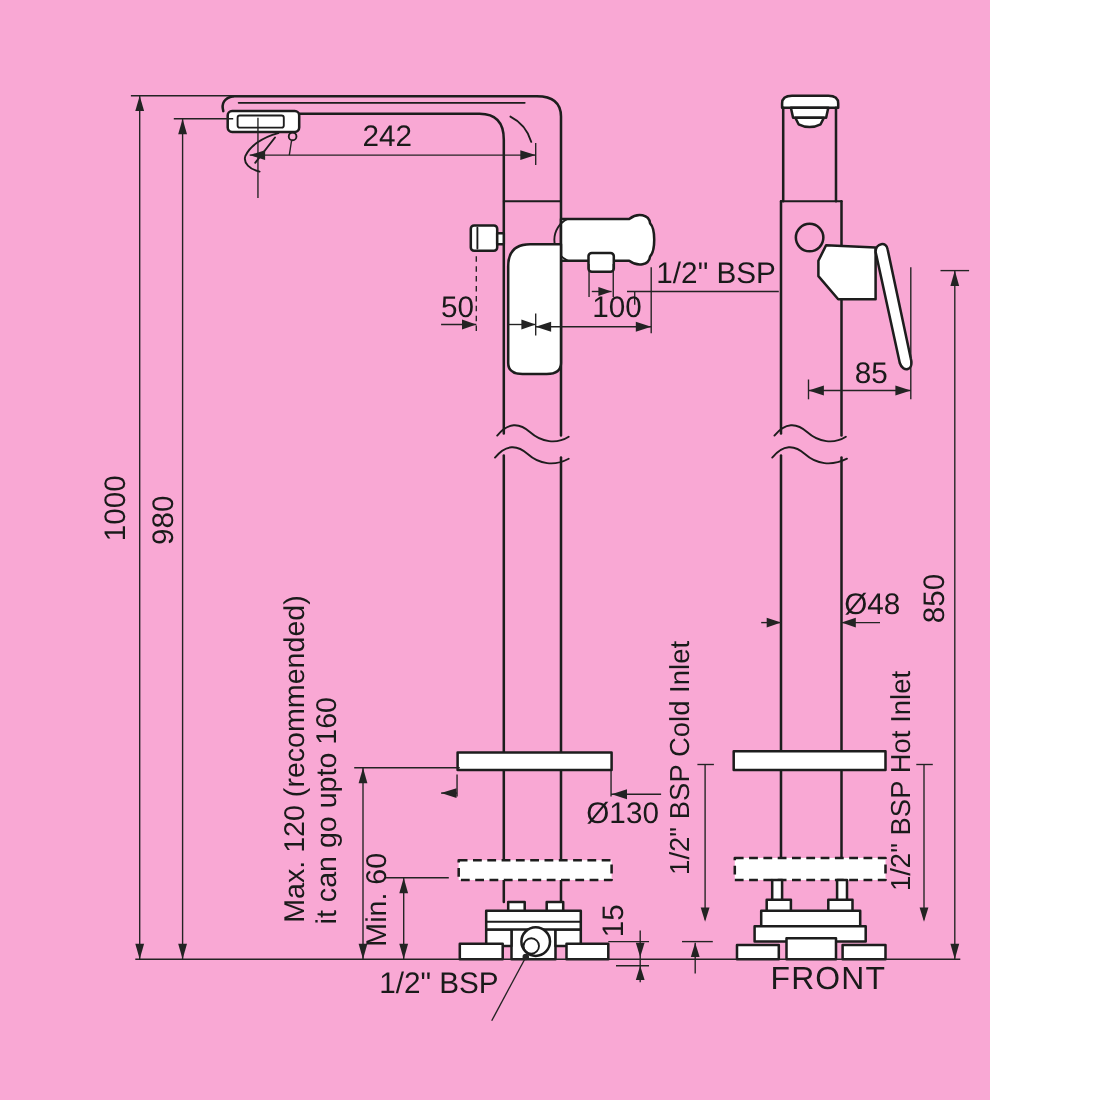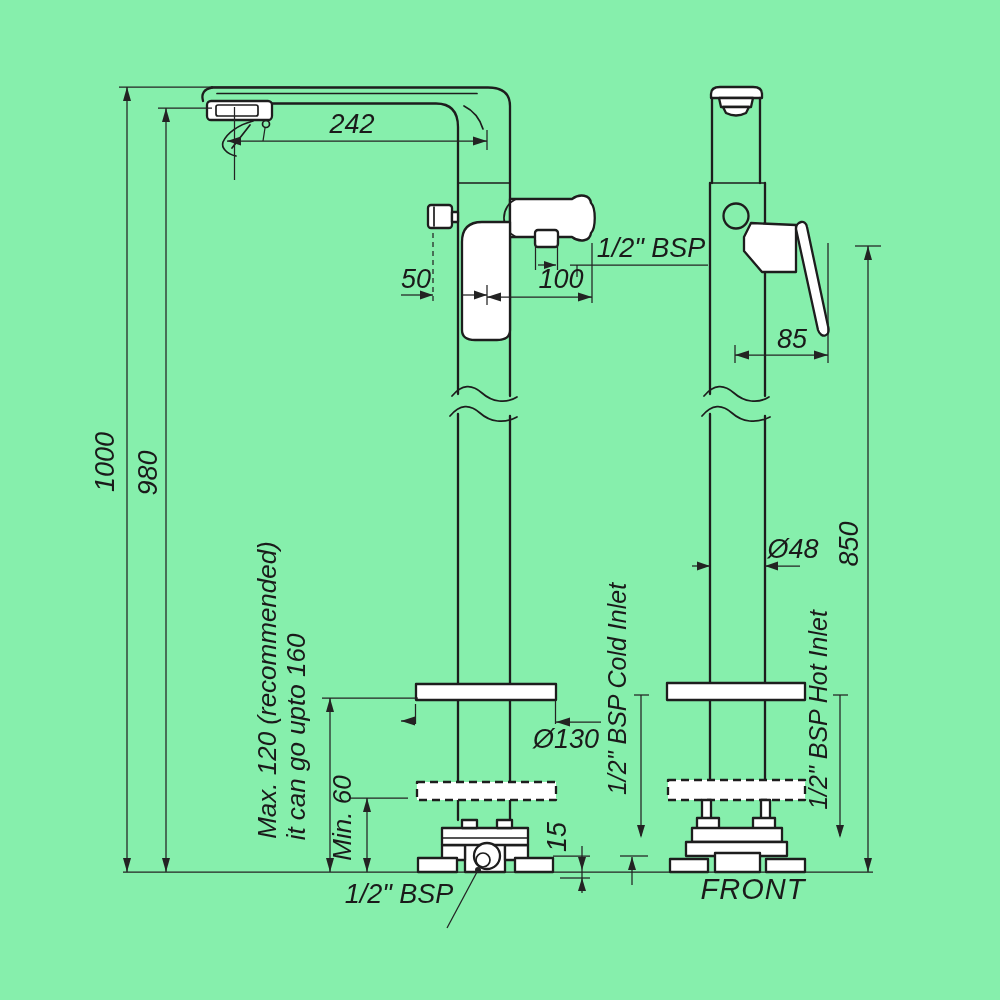--- a/index.html
+++ b/index.html
@@ -1,16 +1,16 @@
 <!DOCTYPE html>
 <html><head>
 <meta charset="utf-8">
 <style>
   html,body{margin:0;padding:0;background:#ffffff;}
-  .stage{width:1000px;height:1000px;position:relative;background:#86efac;overflow:hidden;font-style:italic;}
+  .stage{width:900px;height:1000px;position:relative;background:#f9a8d4;overflow:hidden;}
   svg{display:block;}
   .obj{stroke:#1d1d1d;stroke-width:2.3;fill:none;stroke-linecap:round;stroke-linejoin:round;}
   .objf{stroke:#1d1d1d;stroke-width:2.3;fill:#ffffff;stroke-linejoin:round;}
   .objthin{stroke:#1d1d1d;stroke-width:1.7;fill:none;stroke-linecap:round;}
   .dashed{stroke-dasharray:8 5;}
   .dim{stroke:#232323;stroke-width:1.25;fill:none;stroke-linecap:butt;}
   .dimdash{stroke:#232323;stroke-width:1.25;fill:none;stroke-dasharray:5 4;}
   .arr{fill:#232323;stroke:none;}
   .lbl{font-family:"Liberation Sans","DejaVu Sans",sans-serif;fill:#1a1a1a;font-size:27px;}
   .lbl-sm{font-family:"Liberation Sans","DejaVu Sans",sans-serif;fill:#1a1a1a;font-size:25px;}

